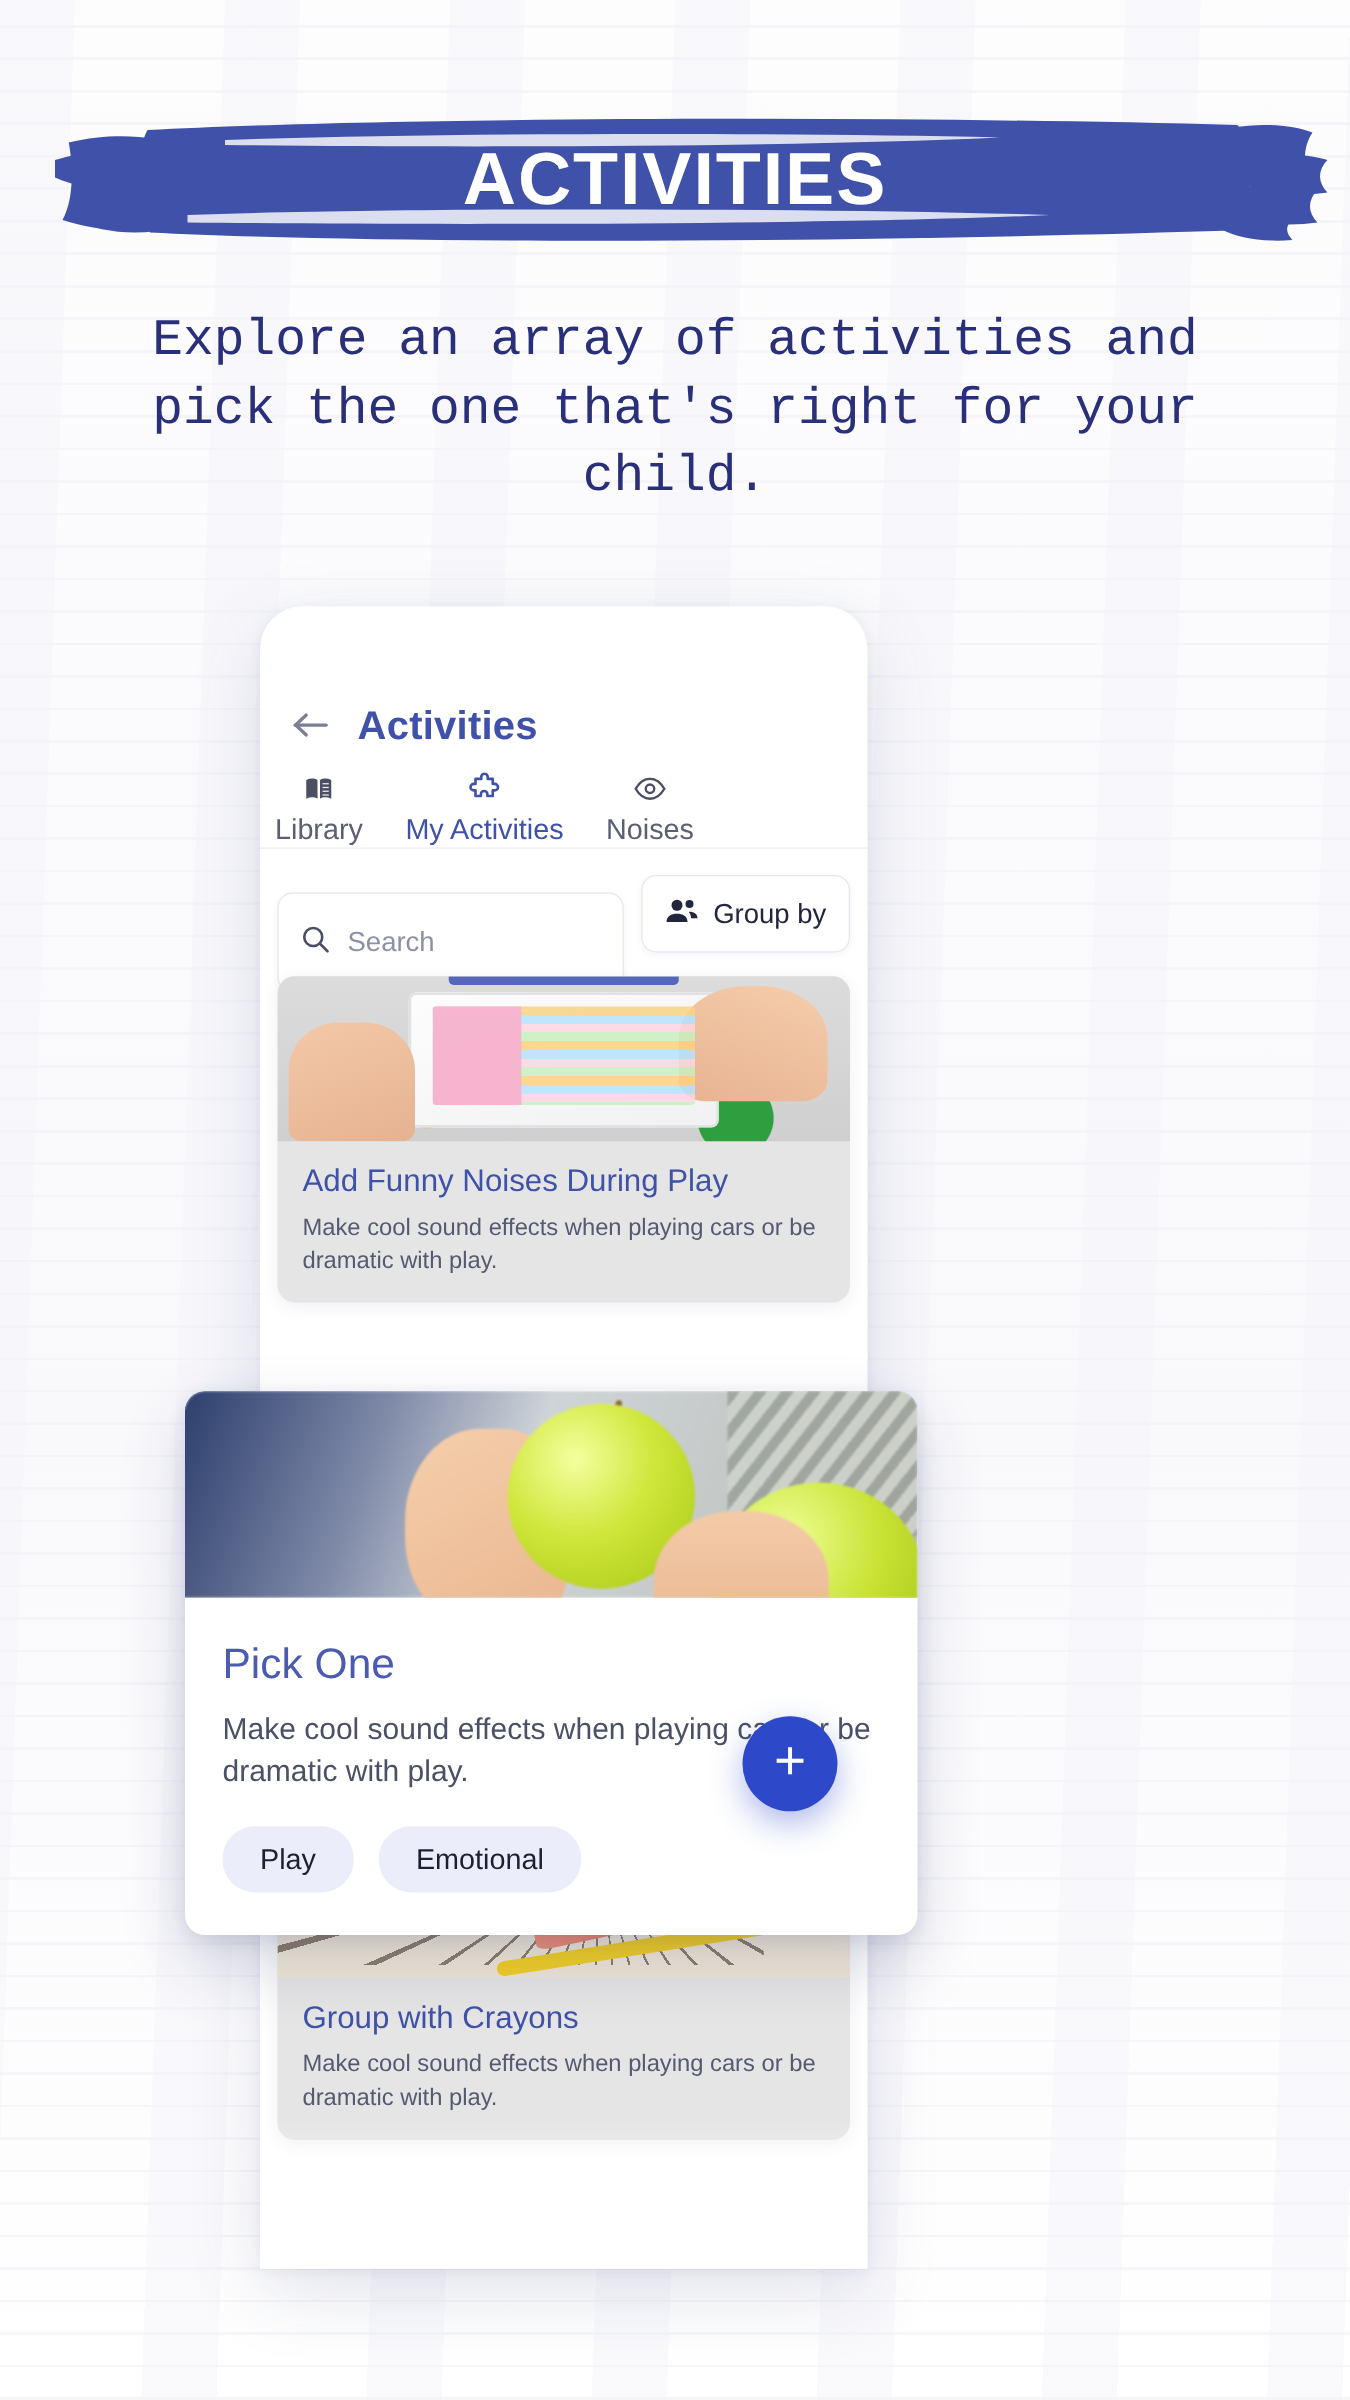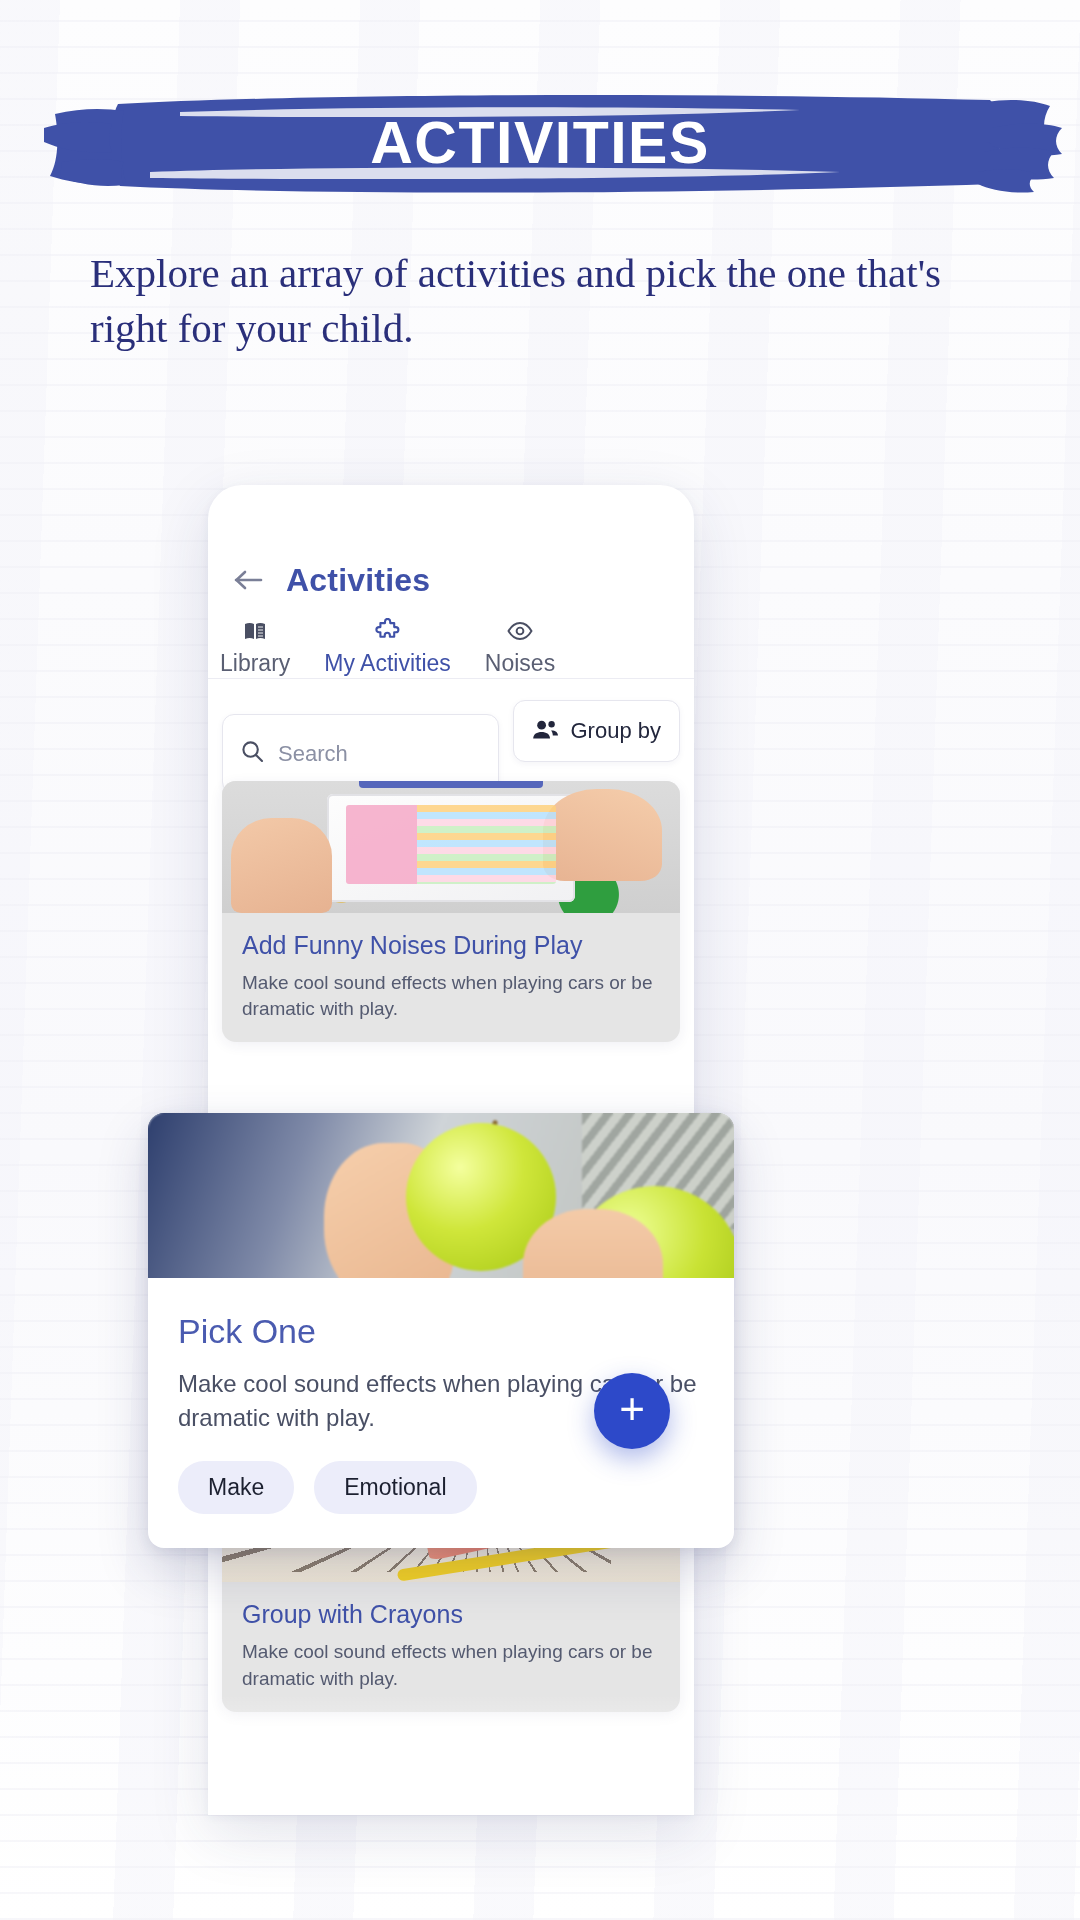--- a/index.html
+++ b/index.html
@@ -32,24 +32,24 @@
     position: absolute; left: 0; top: 0; width: 1080px; height: 110px;
     display: flex; align-items: center; justify-content: center;
     color: #ffffff;
     font-size: 59px; font-weight: 700; letter-spacing: 1.5px;
     font-family: "Liberation Sans", sans-serif;
     text-shadow: 0 1px 0 rgba(0,0,0,.06);
   }
 
   .subtitle {
     position: absolute; left: 90px; top: 246px; width: 900px;
-    text-align: left;
+    text-align: center;
     color: #2a2f7a;
     font-size: 41px; line-height: 1.33; font-weight: 400;
-    font-family: Liberation Serif, serif;
+    font-family: Liberation Mono, monospace;
   }
 
   
   .phone {
     position: absolute; left: 208px; top: 485px;
     width: 486px; height: 1330px;
     background: #ffffff;
     border-radius: 34px 34px 0 0;
     box-shadow: 0 18px 60px rgba(40,45,100,.13), 0 2px 10px rgba(40,45,100,.06);
     overflow: hidden;
@@ -387,21 +387,21 @@
     <span class="apple-stem"></span>
     <span class="apple-a"></span>
     <span class="apple-b"></span>
     <span class="hand-b"></span>
     <span class="float-blur"></span>
   </div>
   <div class="float-body">
     <div class="float-title">Pick One</div>
     <div class="float-desc">Make cool sound effects when playing cars or be dramatic with play.</div>
     <div class="tags">
-      <span class="tag">Make</span>
+      <span class="tag">Play</span>
       <span class="tag">Emotional</span>
     </div>
   </div>
 </div>
 
 <div class="fab">
   <span>+</span>
 </div>
 
 </body></html>

